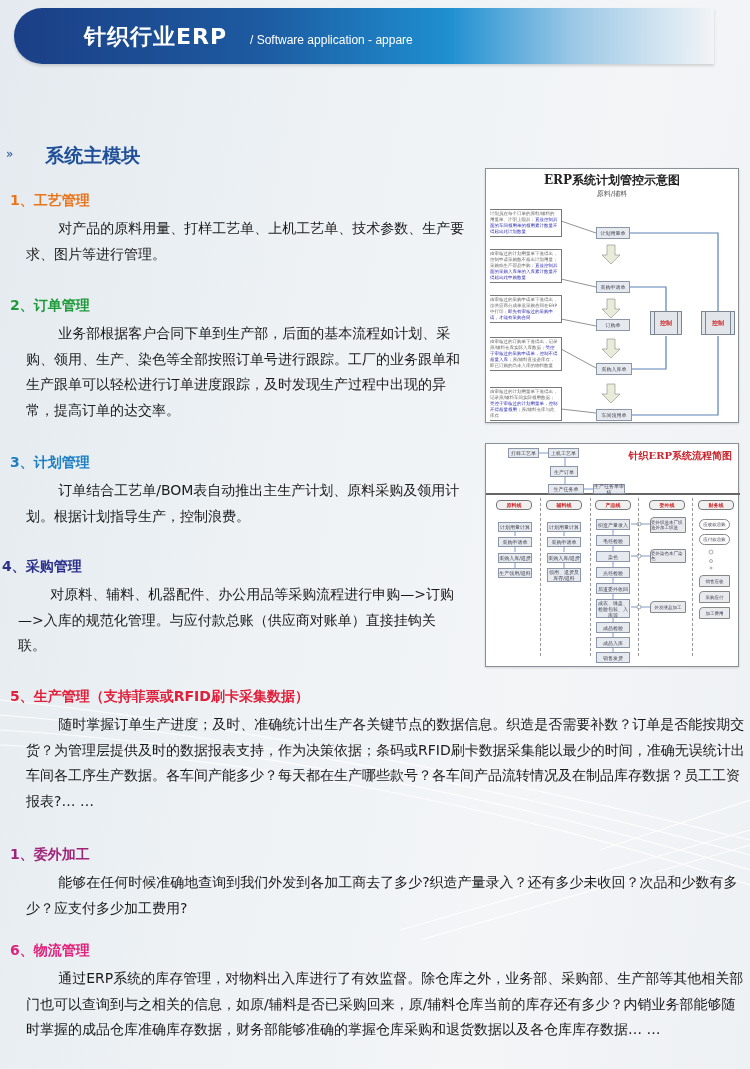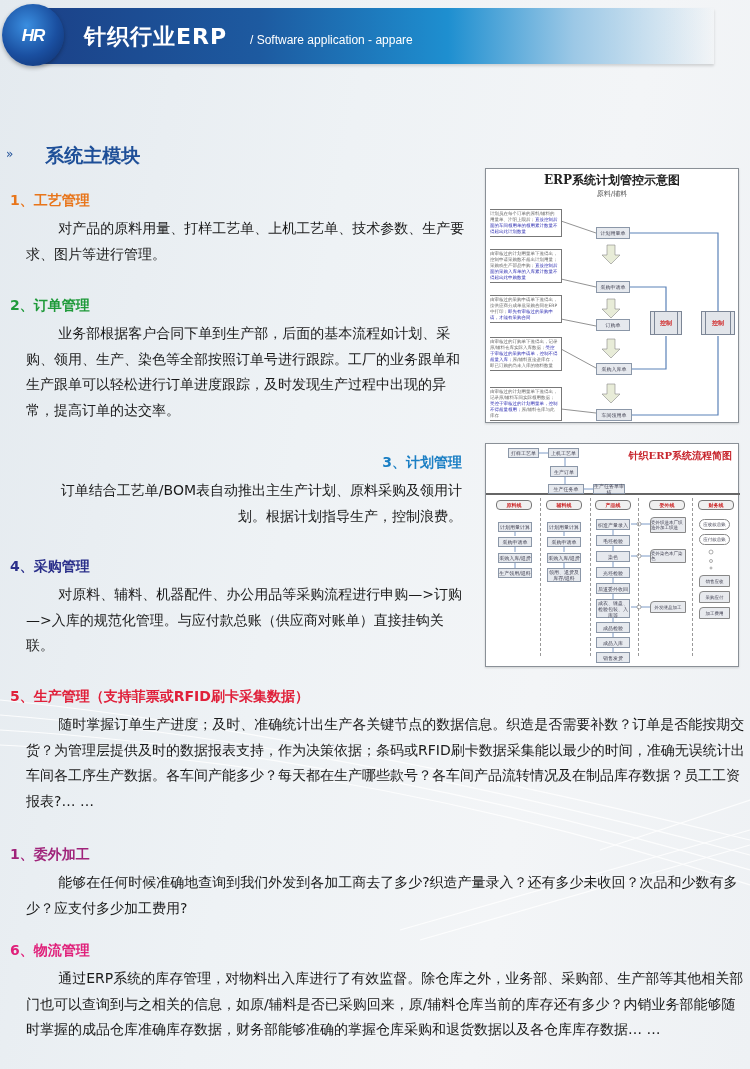--- a/index.html
+++ b/index.html
@@ -65,48 +65,45 @@
     <path d="M0 90 Q 340 110 750 230"></path>
     <path d="M0 105 Q 360 120 750 245"></path>
     <path d="M400 290 L 750 190"></path>
     <path d="M420 300 L 750 205"></path>
     <path d="M600 210 L 750 160"></path>
   </g>
 </svg>
 
 <div class="header">
   <div class="header-bar"></div>
-  <div class="logo">
-    <span class="logo-text">HR</span>
-  </div>
   <div class="header-title">针织行业ERP</div>
   <div class="header-sub">/ Software application -  appare</div>
 </div>
 
 <div class="section-title">
   <span class="chev">»</span>
   <span class="txt">系统主模块</span>
 </div>
 
 <div class="mod" style="left:10px; top:192px; width:460px;">
   <h3 style="color:#e8751a;">1、工艺管理</h3>
   <p>对产品的原料用量、打样工艺单、上机工艺单、技术参数、生产要求、图片等进行管理。</p>
 </div>
 
 <div class="mod" style="left:10px; top:297px; width:462px;">
   <h3 style="color:#1f9a3a;">2、订单管理</h3>
   <p>业务部根据客户合同下单到生产部，后面的基本流程如计划、采购、领用、生产、染色等全部按照订单号进行跟踪。工厂的业务跟单和生产跟单可以轻松进行订单进度跟踪，及时发现生产过程中出现的异常，提高订单的达交率。</p>
 </div>
 
-<div class="mod" style="left:10px; top:454px; width:452px;text-align:right;">
+<div class="mod" style="left:10px; top:454px; width:452px;">
   <h3 style="color:#1b7fc4;">3、计划管理</h3>
   <p>订单结合工艺单/BOM表自动推出主生产计划、原料采购及领用计划。根据计划指导生产，控制浪费。</p>
 </div>
 
-<div class="mod" style="left:10px; top:558px; width:458px;">
+<div class="mod" style="left:2px; top:558px; width:458px;">
   <h3 style="color:#2a2f8a;">4、采购管理</h3>
   <p>对原料、辅料、机器配件、办公用品等采购流程进行申购—&gt;订购—&gt;入库的规范化管理。与应付款总账（供应商对账单）直接挂钩关联。</p>
 </div>
 
 <div class="mod" style="left:10px; top:688px; width:735px;">
   <h3 style="color:#e0203a;">5、生产管理（支持菲票或RFID刷卡采集数据）</h3>
   <p>随时掌握订单生产进度；及时、准确统计出生产各关键节点的数据信息。织造是否需要补数？订单是否能按期交货？为管理层提供及时的数据报表支持，作为决策依据；条码或RFID刷卡数据采集能以最少的时间，准确无误统计出车间各工序生产数据。各车间产能多少？每天都在生产哪些款号？各车间产品流转情况及在制品库存数据？员工工资报表?… …</p>
 </div>
 
 <div class="mod" style="left:10px; top:846px; width:735px;">

